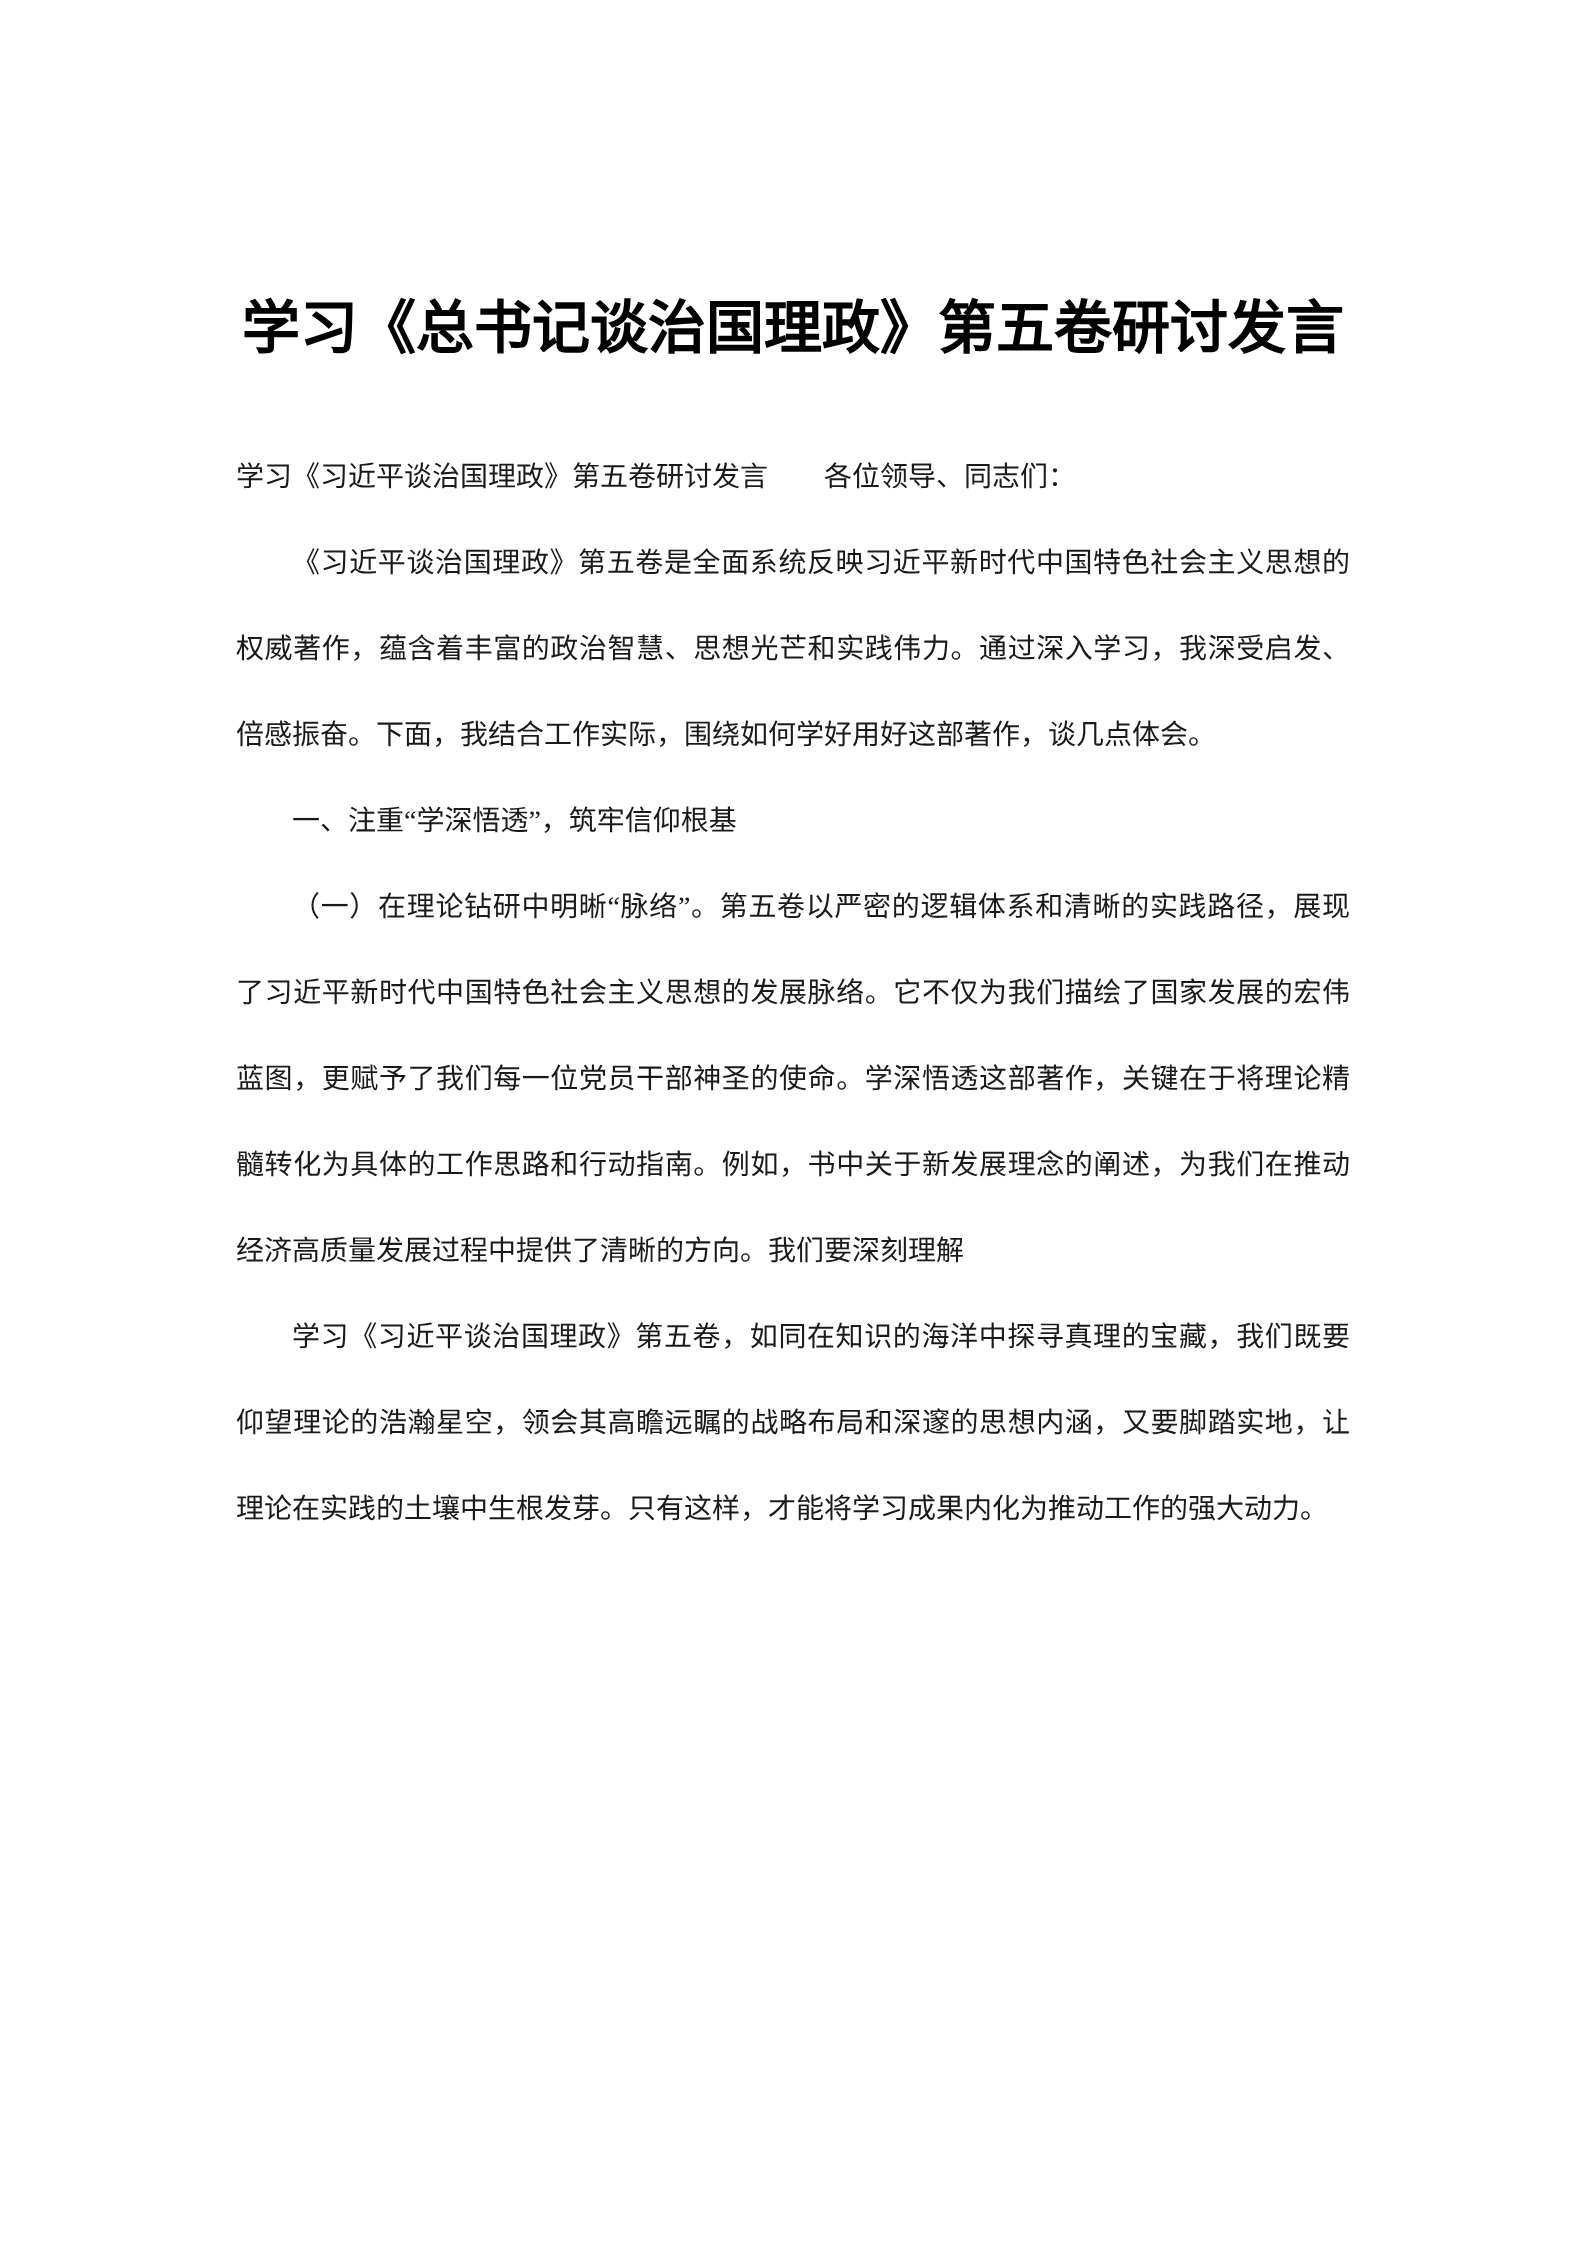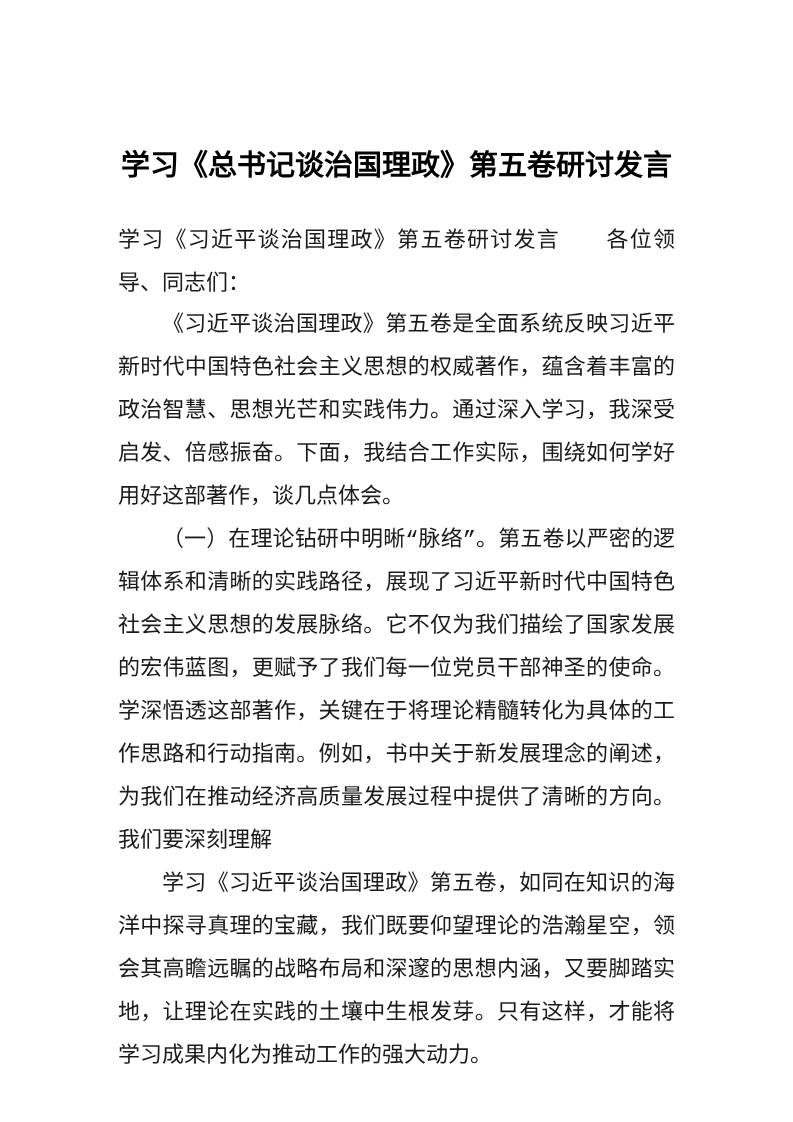--- a/index.html
+++ b/index.html
@@ -27,40 +27,40 @@
     font-weight: 700;
     font-size: 29px;
     line-height: 40px;
     text-align: center;
     white-space: nowrap;
     color: #000000;
   }
   .doc-content {
     margin-top: 33px;
     font-family: "Liberation Serif", serif;
-    font-size: 22px;
+    font-size: 14px;
     line-height: 43px;
     text-align: justify;
     text-justify: inter-ideograph;
     color: #1a1a1a;
   }
   .doc-content p {
     margin: 0;
     padding: 0;
   }
   .doc-content p.indent {
     text-indent: 2em;
-    font-family: Liberation Mono, monospace;
   }
 </style>
 </head>
 <body>
 
 <div class="page">
   <h1 class="doc-title">学习《总书记谈治国理政》第五卷研讨发言</h1>
 
   <div class="doc-content">
     <p>学习《习近平谈治国理政》第五卷研讨发言　　各位领导、同志们：</p>
     <p class="indent">《习近平谈治国理政》第五卷是全面系统反映习近平新时代中国特色社会主义思想的权威著作，蕴含着丰富的政治智慧、思想光芒和实践伟力。通过深入学习，我深受启发、倍感振奋。下面，我结合工作实际，围绕如何学好用好这部著作，谈几点体会。</p>
+    <p class="indent">一、注重“学深悟透”，筑牢信仰根基</p>
     <p class="indent">（一）在理论钻研中明晰“脉络”。第五卷以严密的逻辑体系和清晰的实践路径，展现了习近平新时代中国特色社会主义思想的发展脉络。它不仅为我们描绘了国家发展的宏伟蓝图，更赋予了我们每一位党员干部神圣的使命。学深悟透这部著作，关键在于将理论精髓转化为具体的工作思路和行动指南。例如，书中关于新发展理念的阐述，为我们在推动经济高质量发展过程中提供了清晰的方向。我们要深刻理解</p>
     <p class="indent">学习《习近平谈治国理政》第五卷，如同在知识的海洋中探寻真理的宝藏，我们既要仰望理论的浩瀚星空，领会其高瞻远瞩的战略布局和深邃的思想内涵，又要脚踏实地，让理论在实践的土壤中生根发芽。只有这样，才能将学习成果内化为推动工作的强大动力。</p>
   </div>
 </div>
 
 </body></html>

